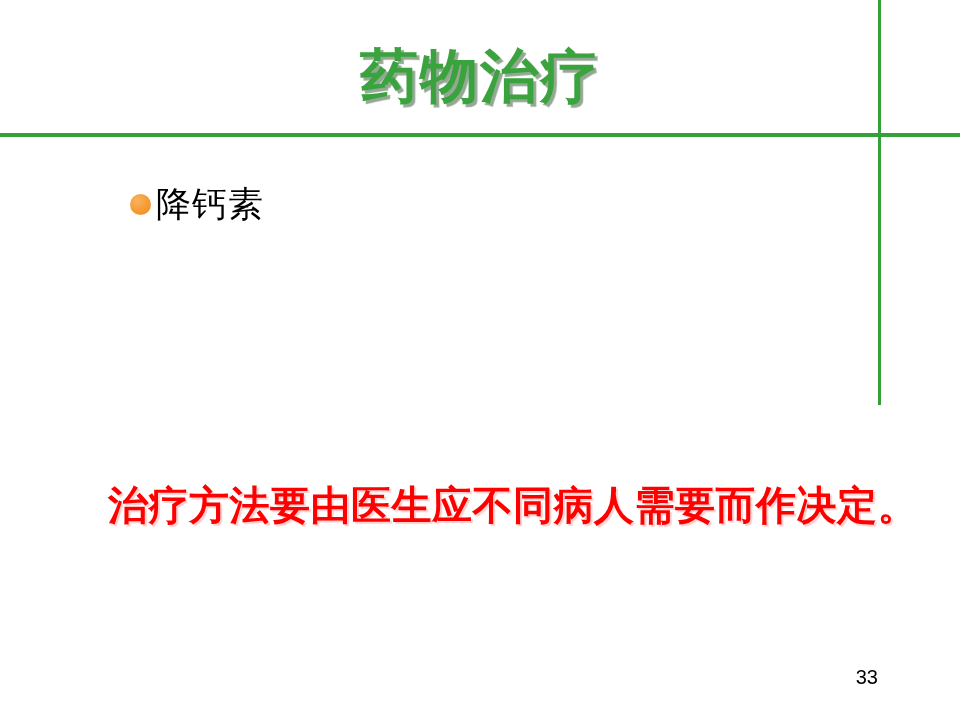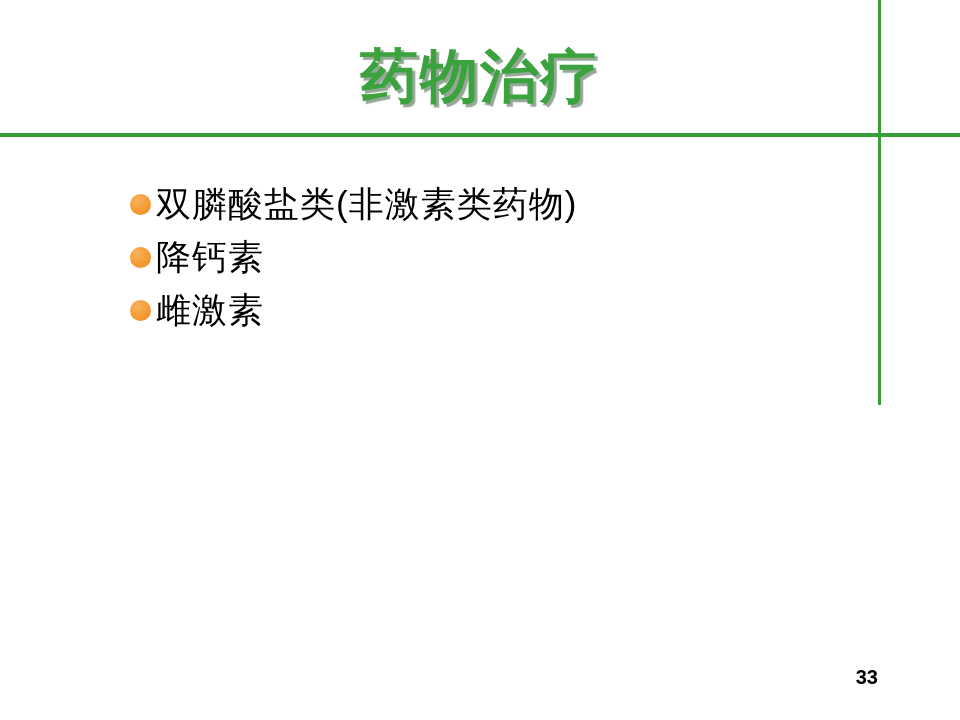--- a/index.html
+++ b/index.html
@@ -95,48 +95,41 @@
     margin-top: 30px;
   }
 
   .page-number {
     position: absolute;
     top: 666px;
     left: 820px;
     width: 58px;
     text-align: right;
     font-size: 20px;
-    font-weight: bold;
+    font-weight: normal;
     color: #000000;
   }
 </style>
 </head>
 <body>
 
 <div class="slide">
 
   <div class="slide-title">药物治疗</div>
 
   <div class="title-underline"></div>
 
   <div class="right-vertical-line"></div>
 
   <div class="bullet-list">
     <div class="bullet-item">
       <span class="bullet-dot"></span>
-      <span class="bullet-text">双膦酸盐类(非激素类药物)</span>
-    </div>
-    <div class="bullet-item">
-      <span class="bullet-dot"></span>
       <span class="bullet-text">降钙素</span>
-    </div>
-    <div class="bullet-item">
-      <span class="bullet-dot"></span>
-      <span class="bullet-text">雌激素</span>
     </div>
   </div>
 
   <div class="notes">
+    <div class="note-line">治疗方法要由医生应不同病人需要而作决定。</div>
   </div>
 
   <div class="page-number">33</div>
 
 </div>
 
 </body></html>

